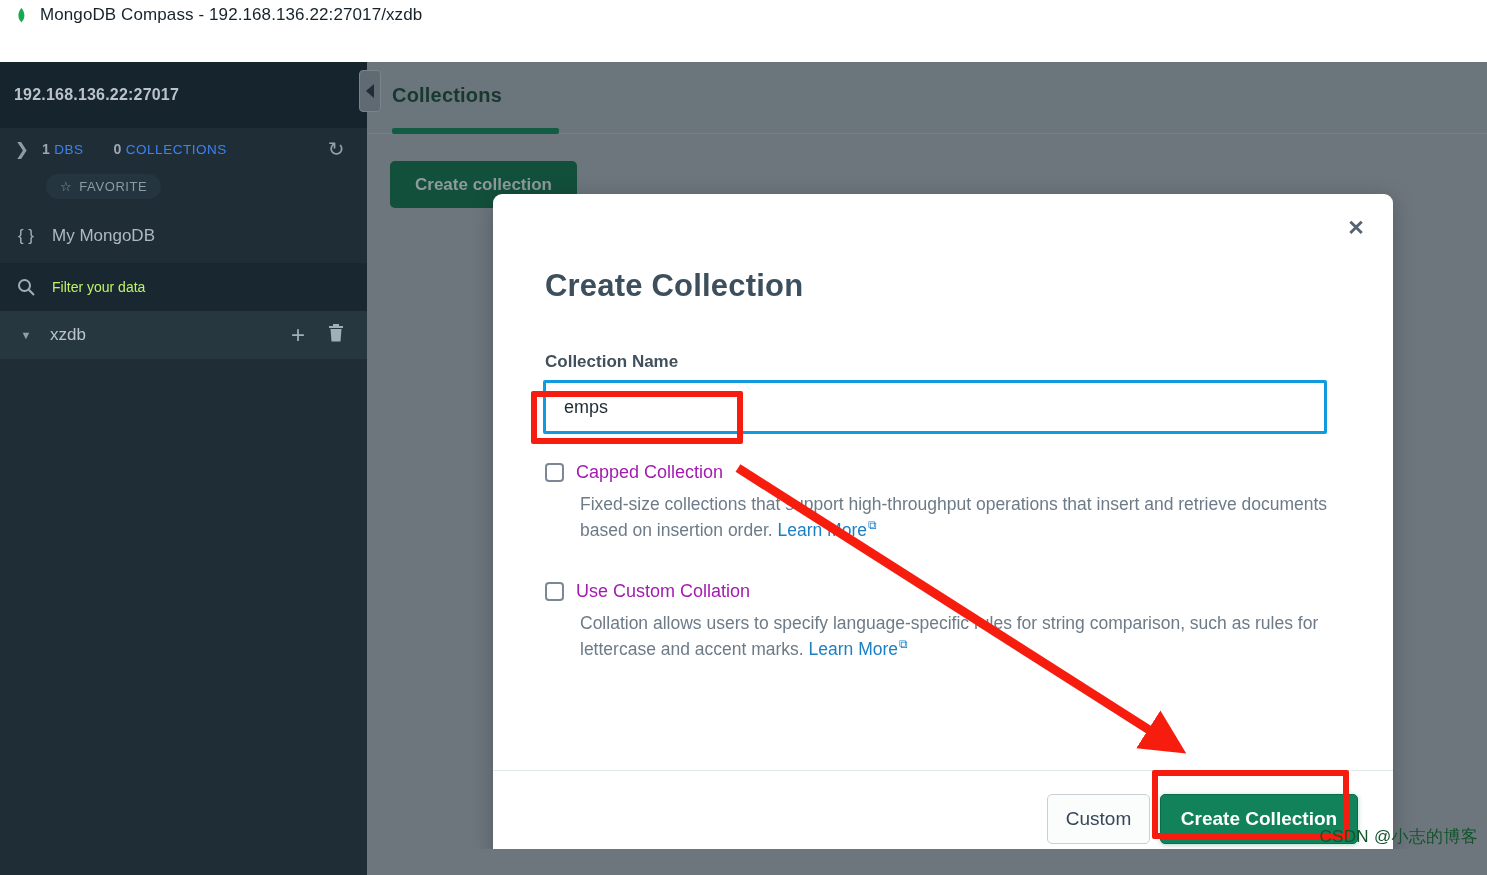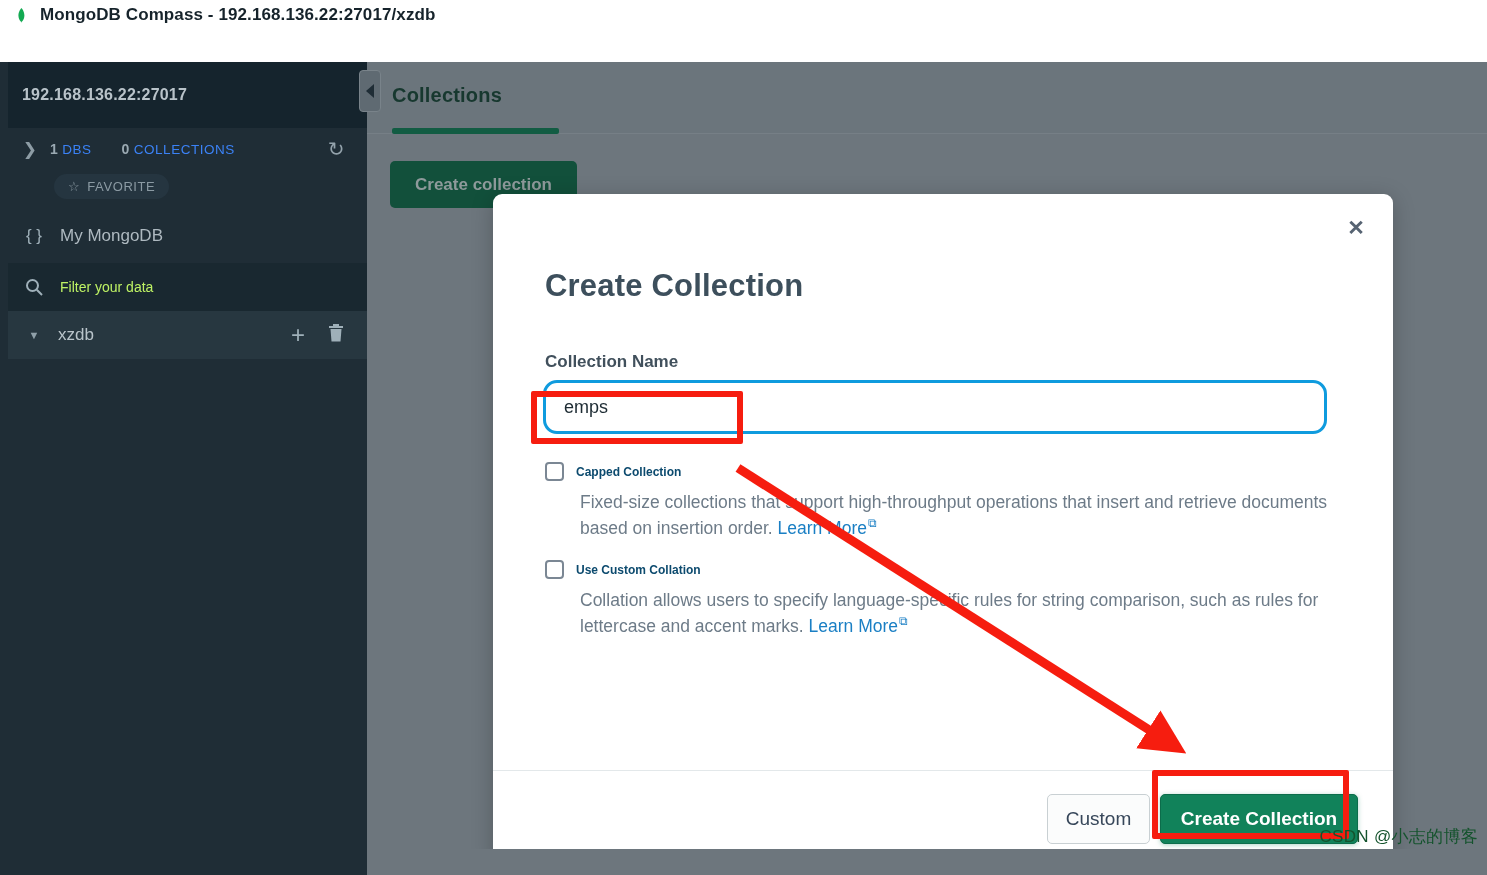--- a/index.html
+++ b/index.html
@@ -7,21 +7,21 @@
     width: 1487px; height: 875px;
     font-family: "Liberation Sans", sans-serif;
     background: #ffffff;
     overflow: hidden;
   }
   #app { position: relative; width: 1487px; height: 875px; }
 
   
   .titlebar {
     position: absolute; left: 0; top: 0; width: 1487px; height: 30px;
-    background: #ffffff; display: flex; align-items: center; font-weight: bold;
+    background: #ffffff; display: flex; align-items: center;
   }
   .leaf-icon {
     width: 18px; height: 18px; margin-left: 12px; margin-right: 10px;
     display: flex; align-items: center; justify-content: center;
   }
   .leaf-icon svg { width: 11px; height: 15px; }
   .titlebar-text {
     font-size: 17px; color: #16232b; letter-spacing: 0.1px;
     white-space: nowrap;
   }
@@ -34,21 +34,20 @@
   .menu-item {
     font-size: 15px; color: #1b2a33; padding: 2px 10px; cursor: default;
     white-space: nowrap;
   }
   .menu-item:first-child { margin-left: 2px; }
 
   
   .sidebar {
     position: absolute; left: 0; top: 62px; width: 367px; height: 813px;
     background: #1f2d36;
-    padding-left: 8px;
   }
   .sidebar-header {
     height: 66px; background: #15242d; display: flex; align-items: center;
     padding-left: 14px;
   }
   .sidebar-header-title {
     font-size: 16px; font-weight: bold; color: #b9c3c9; letter-spacing: 0.2px;
   }
   .sidebar-stats {
     height: 42px; display: flex; align-items: center; padding-left: 10px;
@@ -146,34 +145,34 @@
   .modal-title {
     position: absolute; left: 52px; top: 74px;
     font-size: 31px; font-weight: bold; color: #3d4f5c; letter-spacing: 0.2px;
   }
   .field-label {
     position: absolute; left: 52px; top: 158px;
     font-size: 17px; font-weight: bold; color: #41505c;
   }
   .name-input {
     position: absolute; left: 50px; top: 186px; width: 784px; height: 54px;
-    background: #ffffff; border: 3px solid #0f9bde; border-radius: 14px;
+    background: #ffffff; border: 3px solid #0f9bde; border-radius: 2px;
     font-size: 18px; color: #1d2b33; padding: 0 18px;
     font-family: "Liberation Sans", sans-serif; outline: none;
   }
 
   .check-block { position: absolute; left: 0; width: 900px; }
   .check-block.one { top: 268px; }
-  .check-block.two { top: 366px; }
+  .check-block.two { top: 387px; }
   .check-row { display: flex; align-items: center; padding-left: 52px; }
   .cbox {
     width: 19px; height: 19px; border: 2px solid #7b8794; border-radius: 4px;
     background: #ffffff; margin-right: 12px; flex: none;
   }
-  .check-title { font-size: 12px; font-weight: bold; color: #0c4a6e; }
+  .check-title { font-size: 18px; font-weight: normal; color: #a21caf; }
   .check-desc {
     padding-left: 87px; padding-right: 64px; margin-top: 9px;
     font-size: 17.5px; color: #6d7b88; line-height: 1.42;
   }
   .learn-more { color: #1a7fc4; }
   .ext-ico { font-size: 12px; vertical-align: super; margin-left: 1px; }
 
   .modal-divider {
     position: absolute; left: 0; top: 576px; width: 900px; height: 1px;
     background: #e3e8ea;

